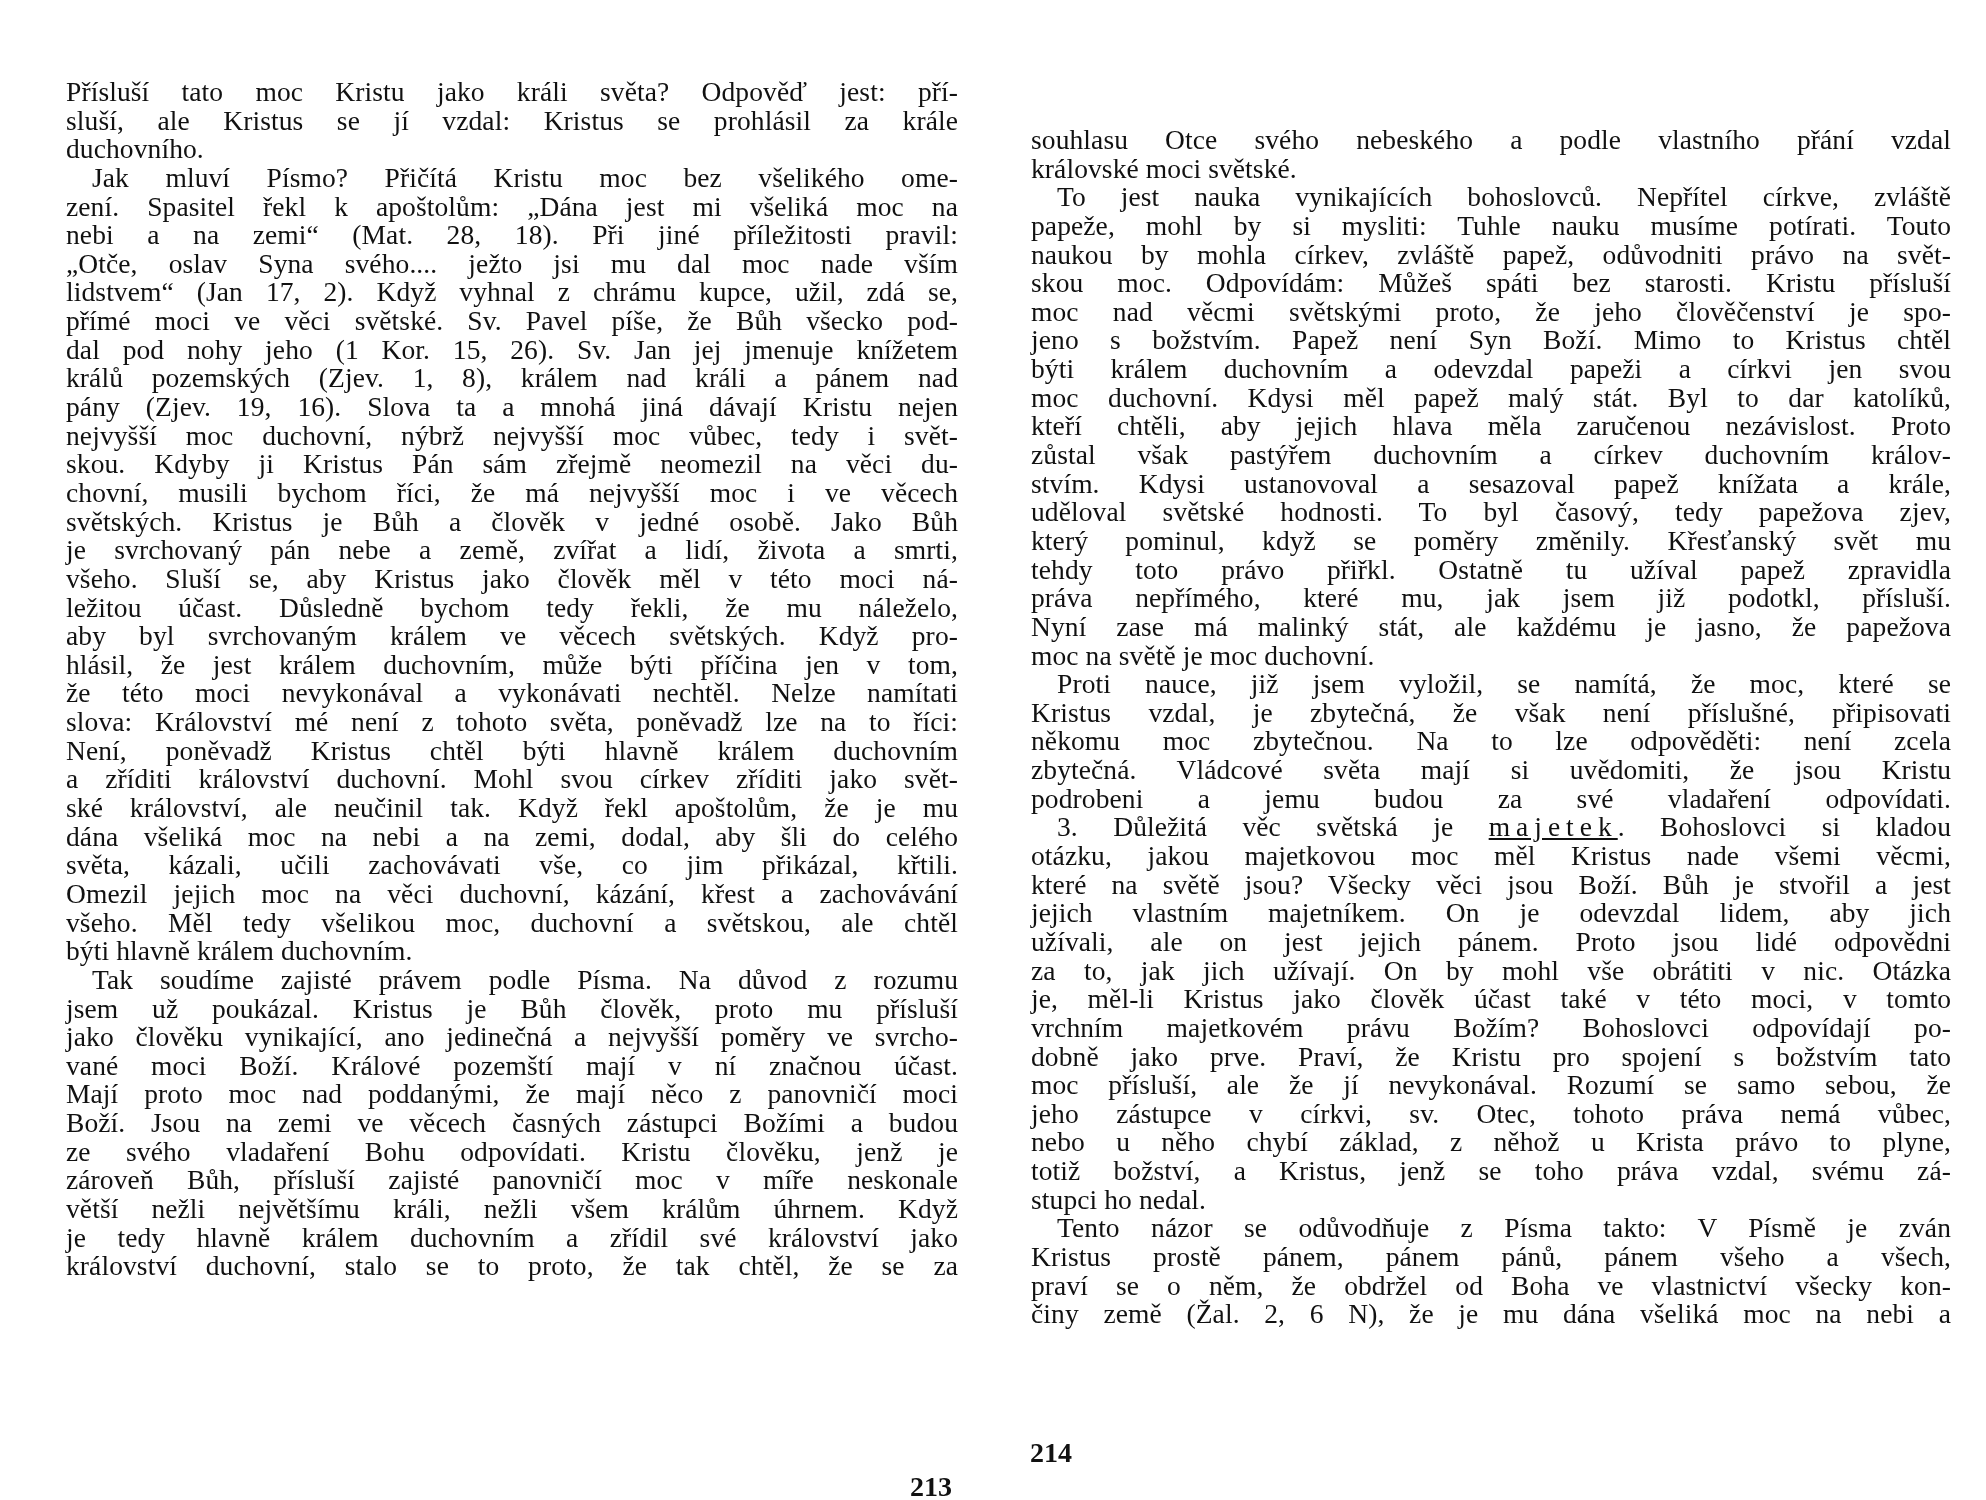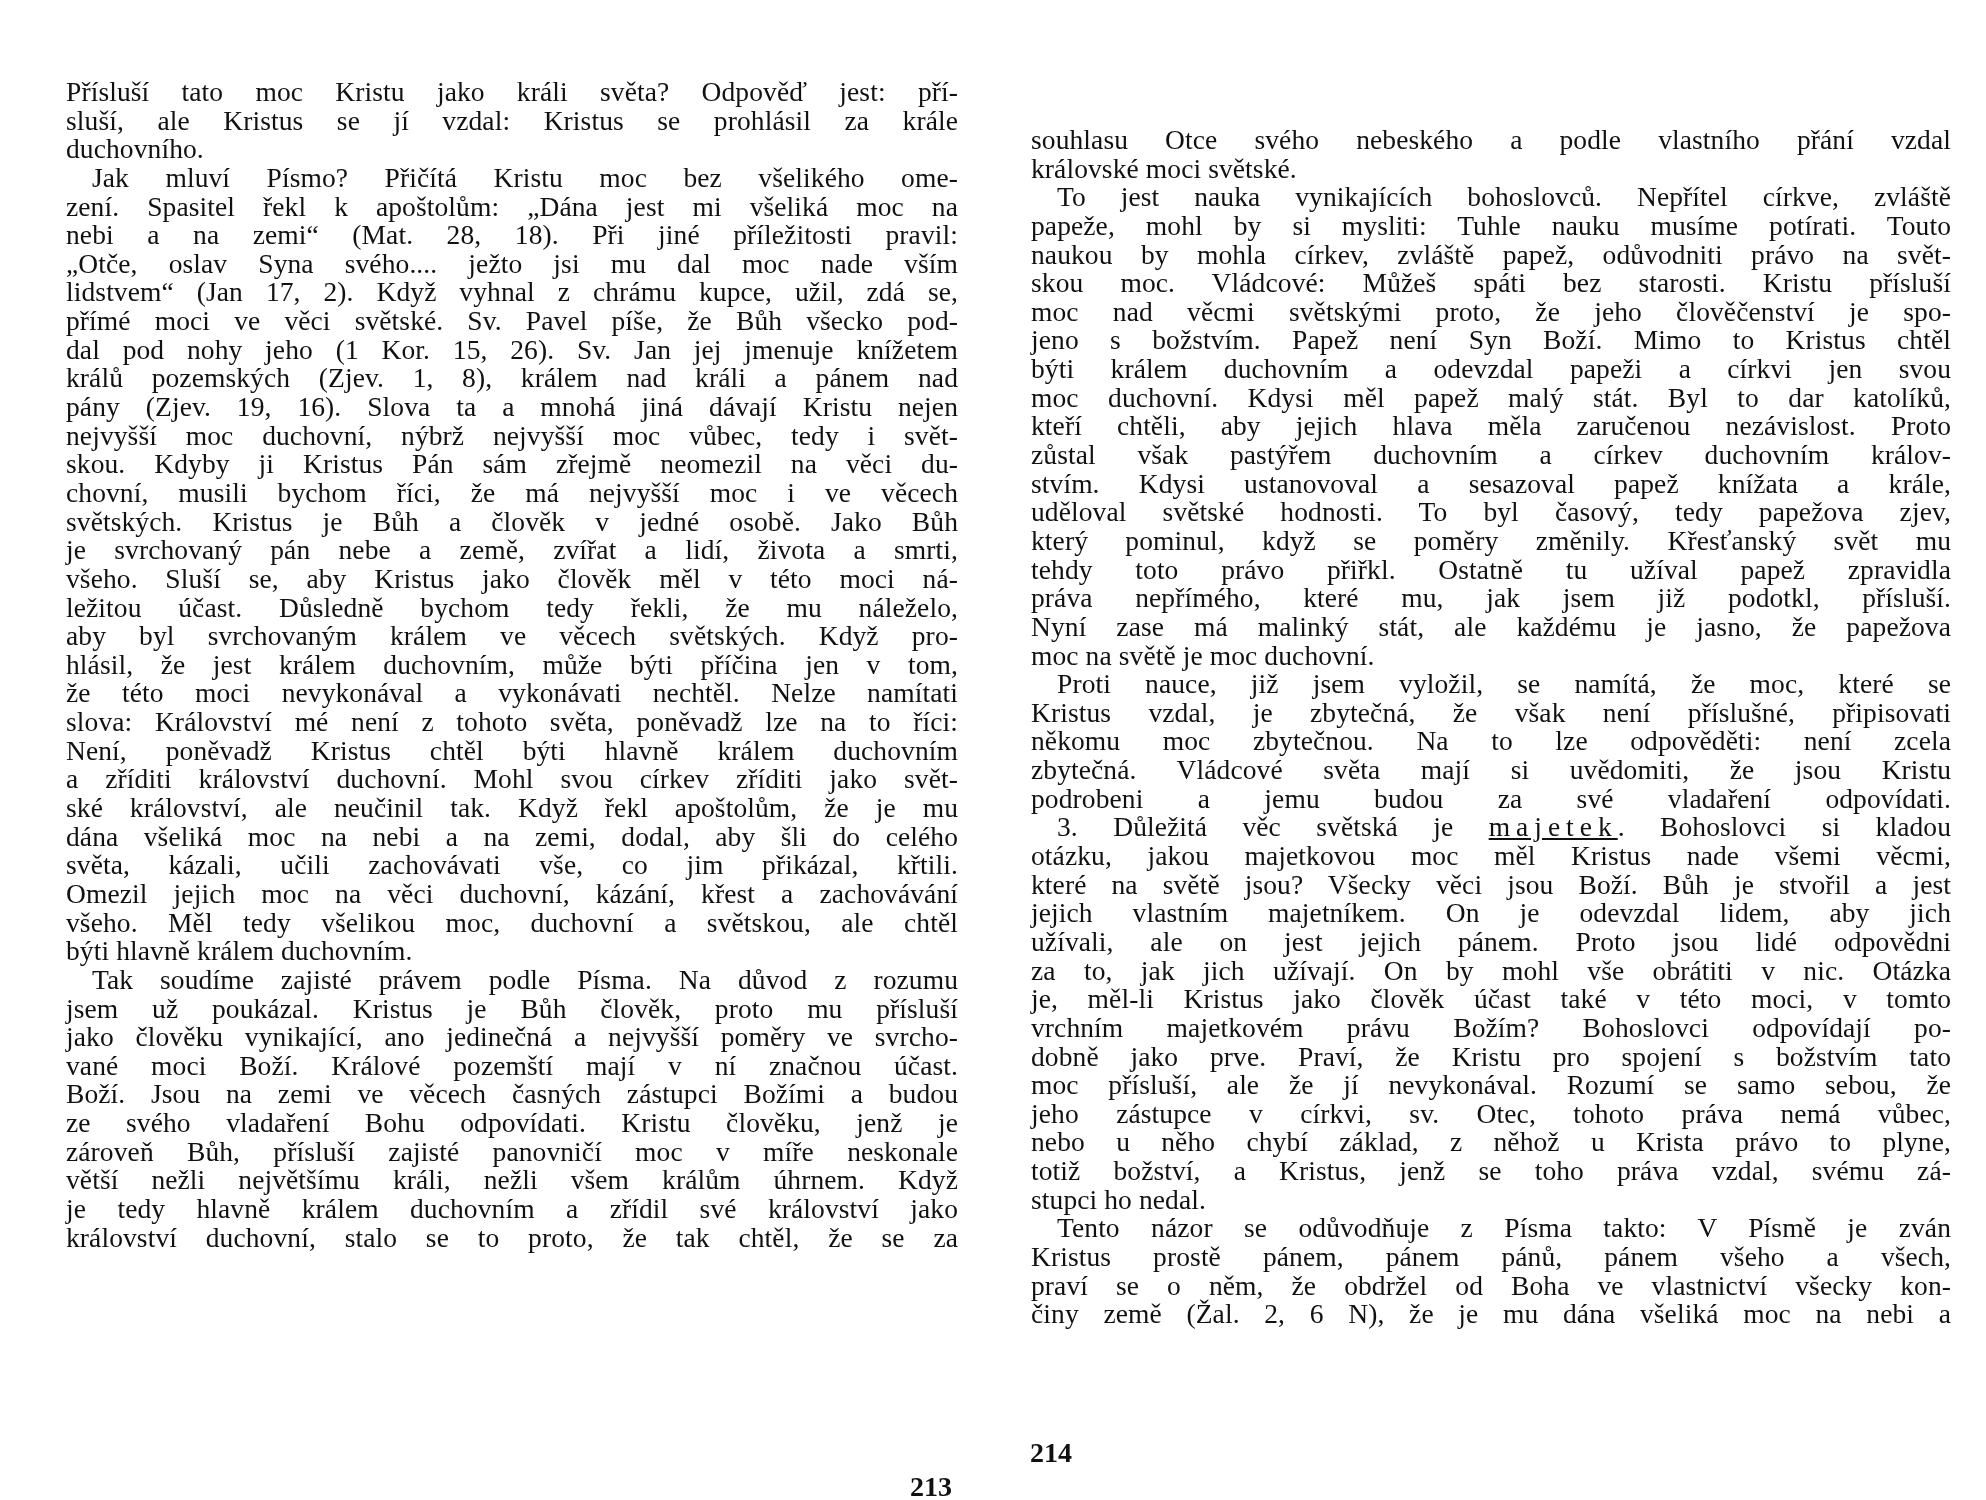--- a/index.html
+++ b/index.html
@@ -69,34 +69,35 @@
     <span class="line">ské království, ale neučinil tak. Když řekl apoštolům, že je mu</span>
     <span class="line">dána všeliká moc na nebi a na zemi, dodal, aby šli do celého</span>
     <span class="line">světa, kázali, učili zachovávati vše, co jim přikázal, křtili.</span>
     <span class="line">Omezil jejich moc na věci duchovní, kázání, křest a zachovávání</span>
     <span class="line">všeho. Měl tedy všelikou moc, duchovní a světskou, ale chtěl</span>
     <span class="line last">býti hlavně králem duchovním.</span>
     <span class="line indent">Tak soudíme zajisté právem podle Písma. Na důvod z rozumu</span>
     <span class="line">jsem už poukázal. Kristus je Bůh člověk, proto mu přísluší</span>
     <span class="line">jako člověku vynikající, ano jedinečná a nejvyšší poměry ve svrcho-</span>
     <span class="line">vané moci Boží. Králové pozemští mají v ní značnou účast.</span>
+    <span class="line">Mají proto moc nad poddanými, že mají něco z panovničí moci</span>
     <span class="line">Boží. Jsou na zemi ve věcech časných zástupci Božími a budou</span>
     <span class="line">ze svého vladaření Bohu odpovídati. Kristu člověku, jenž je</span>
     <span class="line">zároveň Bůh, přísluší zajisté panovničí moc v míře neskonale</span>
     <span class="line">větší nežli největšímu králi, nežli všem králům úhrnem. Když</span>
     <span class="line">je tedy hlavně králem duchovním a zřídil své království jako</span>
     <span class="line">království duchovní, stalo se to proto, že tak chtěl, že se za</span>
   </div>
 <div class="page right" id="right-page">
     <span class="line">souhlasu Otce svého nebeského a podle vlastního přání vzdal</span>
     <span class="line last">královské moci světské.</span>
     <span class="line indent">To jest nauka vynikajících bohoslovců. Nepřítel církve, zvláště</span>
     <span class="line">papeže, mohl by si mysliti: Tuhle nauku musíme potírati. Touto</span>
     <span class="line">naukou by mohla církev, zvláště papež, odůvodniti právo na svět-</span>
-    <span class="line">skou moc. Vládcové: Můžeš spáti bez starosti. Kristu přísluší</span>
+    <span class="line">skou moc. Odpovídám: Můžeš spáti bez starosti. Kristu přísluší</span>
     <span class="line">moc nad věcmi světskými proto, že jeho člověčenství je spo-</span>
     <span class="line">jeno s božstvím. Papež není Syn Boží. Mimo to Kristus chtěl</span>
     <span class="line">býti králem duchovním a odevzdal papeži a církvi jen svou</span>
     <span class="line">moc duchovní. Kdysi měl papež malý stát. Byl to dar katolíků,</span>
     <span class="line">kteří chtěli, aby jejich hlava měla zaručenou nezávislost. Proto</span>
     <span class="line">zůstal však pastýřem duchovním a církev duchovním králov-</span>
     <span class="line">stvím. Kdysi ustanovoval a sesazoval papež knížata a krále,</span>
     <span class="line">uděloval světské hodnosti. To byl časový, tedy papežova zjev,</span>
     <span class="line">který pominul, když se poměry změnily. Křesťanský svět mu</span>
     <span class="line">tehdy toto právo přiřkl. Ostatně tu užíval papež zpravidla</span>

